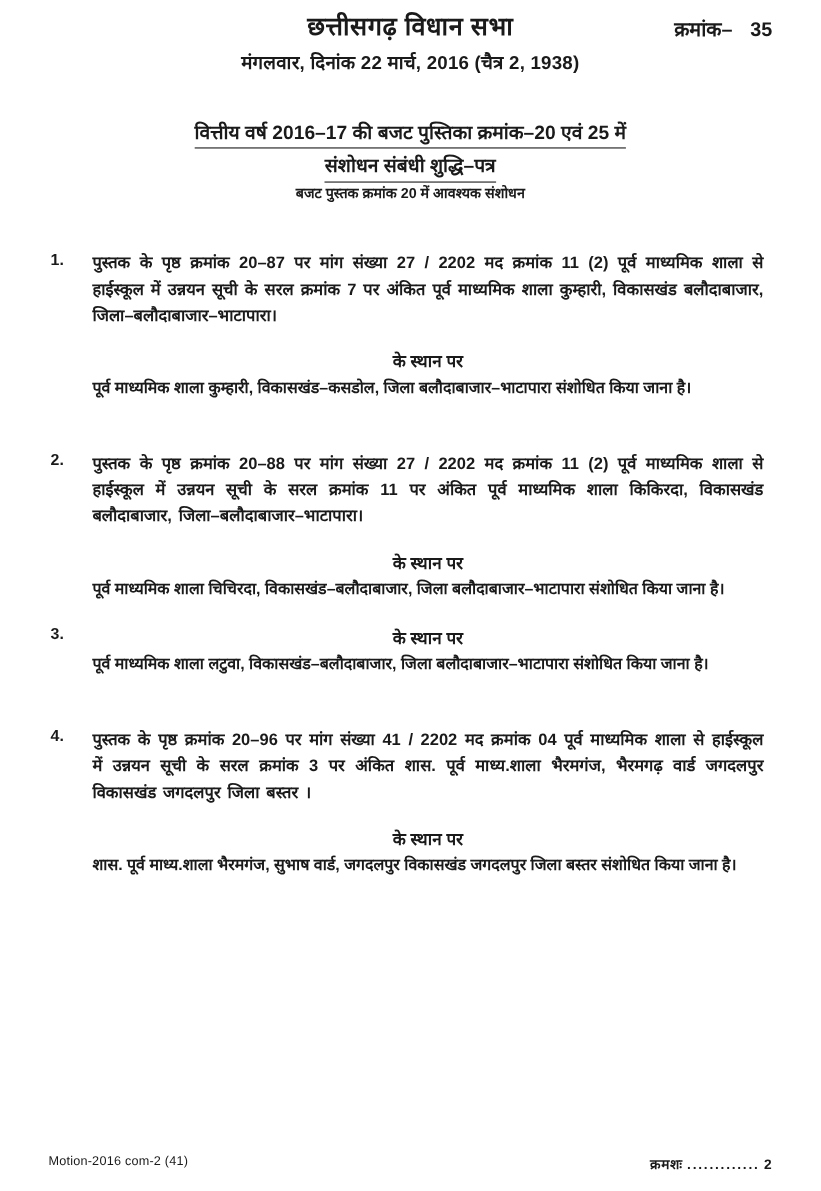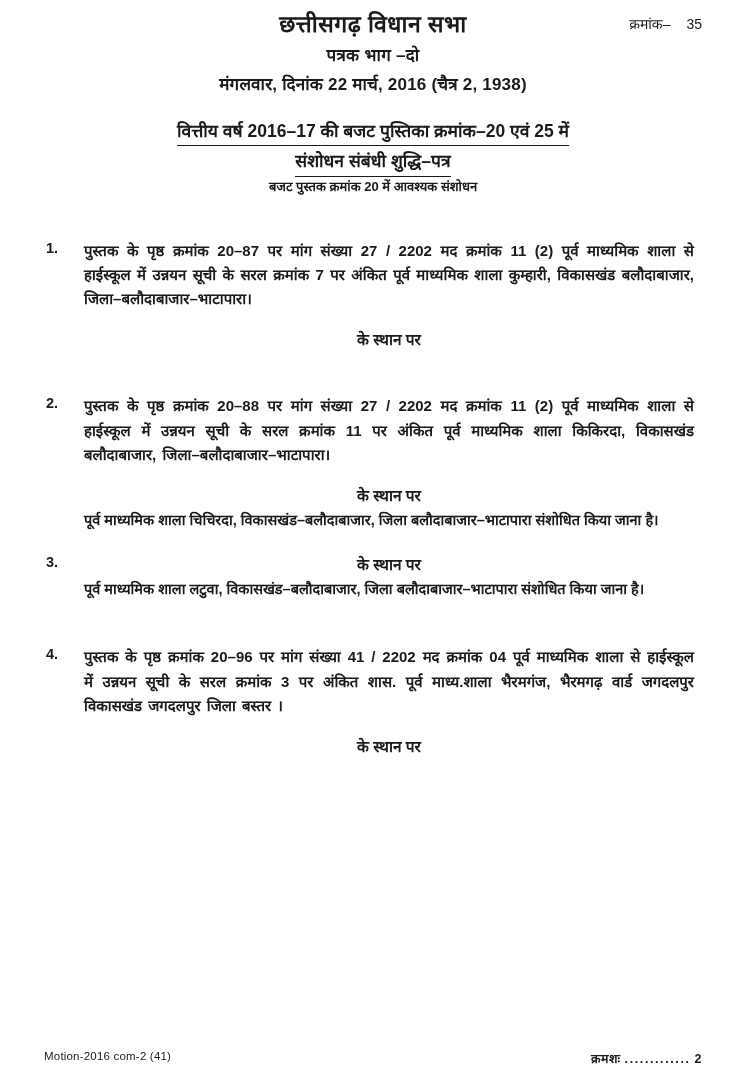--- a/index.html
+++ b/index.html
@@ -43,32 +43,32 @@
   .doc-date {
     font-size: 17px;
     font-weight: bold;
     margin-top: 6px;
     letter-spacing: 0.2px;
   }
   .serial-box {
     position: absolute;
     right: 0px;
     top: 4px;
-    font-size: 14px;
-    font-weight: normal;
+    font-size: 18px;
+    font-weight: bold;
     white-space: nowrap;
   }
   .serial-box .serial-num {
     display: inline-block;
     margin-left: 16px;
   }
 
   
   .main-heading {
-    margin-top: 24px;
+    margin-top: 40px;
     text-align: center;
     font-size: 17.5px;
     font-weight: bold;
     line-height: 1.45;
   }
   .main-heading .l1,
   .main-heading .l2 {
     display: inline-block;
     border-bottom: 1.6px solid #1a1a1a;
     padding-bottom: 1px;
@@ -156,38 +156,38 @@
 </head>
 <body>
 
 <div class="page">
 
   <div class="header-block">
     <div class="serial-box">
       <span>क्रमांक–</span><span class="serial-num">35</span>
     </div>
     <div class="doc-title">छत्तीसगढ़ विधान सभा</div>
-    <div class="doc-subtitle">पत्रक भाग –दो</div>
     <div class="doc-date">मंगलवार, दिनांक 22 मार्च, 2016 (चैत्र 2, 1938)</div>
   </div>
 
   <div class="main-heading">
     <div><span class="l1">वित्तीय वर्ष 2016–17 की बजट पुस्तिका क्रमांक–20 एवं 25 में</span></div>
     <div><span class="l2">संशोधन संबंधी शुद्धि–पत्र</span></div>
   </div>
 
   <div class="section-heading">बजट पुस्तक क्रमांक 20 में आवश्यक संशोधन</div>
 
   <div class="items">
 
     <div class="item">
       <div class="item-num">1.</div>
       <div class="item-body">
         <div class="para spread">पुस्तक के पृष्ठ क्रमांक  20–87 पर मांग संख्या 27 / 2202 मद क्रमांक 11 (2) पूर्व माध्यमिक शाला से हाईस्कूल में उन्नयन सूची के  सरल क्रमांक 7 पर अंकित पूर्व माध्यमिक शाला कुम्हारी, विकासखंड बलौदाबाजार, जिला–बलौदाबाजार–भाटापारा।</div>
         <div class="ke-sthan">के स्थान पर</div>
+        <div class="replacement">पूर्व माध्यमिक शाला  कुम्हारी,  विकासखंड–कसडोल,  जिला  बलौदाबाजार–भाटापारा संशोधित किया जाना है।</div>
       </div>
     </div>
 
     <div class="item">
       <div class="item-num">2.</div>
       <div class="item-body">
         <div class="para spread">पुस्तक के पृष्ठ क्रमांक  20–88 पर मांग संख्या 27 / 2202 मद क्रमांक 11 (2) पूर्व माध्यमिक शाला से हाईस्कूल में उन्नयन सूची के  सरल क्रमांक 11 पर अंकित पूर्व माध्यमिक शाला किकिरदा, विकासखंड बलौदाबाजार, जिला–बलौदाबाजार–भाटापारा।</div>
         <div class="ke-sthan">के स्थान पर</div>
         <div class="replacement">पूर्व माध्यमिक शाला चिचिरदा, विकासखंड–बलौदाबाजार, जिला बलौदाबाजार–भाटापारा संशोधित किया जाना है।</div>
       </div>
@@ -199,20 +199,21 @@
         <div class="ke-sthan">के स्थान पर</div>
         <div class="replacement">पूर्व माध्यमिक शाला लटुवा, विकासखंड–बलौदाबाजार, जिला बलौदाबाजार–भाटापारा संशोधित किया जाना है।</div>
       </div>
     </div>
 
     <div class="item">
       <div class="item-num">4.</div>
       <div class="item-body">
         <div class="para spread">पुस्तक  के  पृष्ठ  क्रमांक    20–96  पर  मांग  संख्या  41 / 2202  मद  क्रमांक  04  पूर्व माध्यमिक  शाला  से  हाईस्कूल  में  उन्नयन  सूची  के   सरल  क्रमांक 3 पर  अंकित  शास. पूर्व माध्य.शाला भैरमगंज, भैरमगढ़ वार्ड जगदलपुर विकासखंड जगदलपुर जिला बस्तर ।</div>
         <div class="ke-sthan">के स्थान पर</div>
+        <div class="replacement">शास. पूर्व माध्य.शाला भैरमगंज, सुभाष वार्ड, जगदलपुर विकासखंड जगदलपुर जिला बस्तर संशोधित किया जाना है।</div>
       </div>
     </div>
 
   </div>
 
   <div class="footer">
     <div class="footer-left">Motion-2016 com-2   (41)</div>
     <div class="footer-right">
       <span>क्रमशः</span>
       <span class="dots">.............</span>

